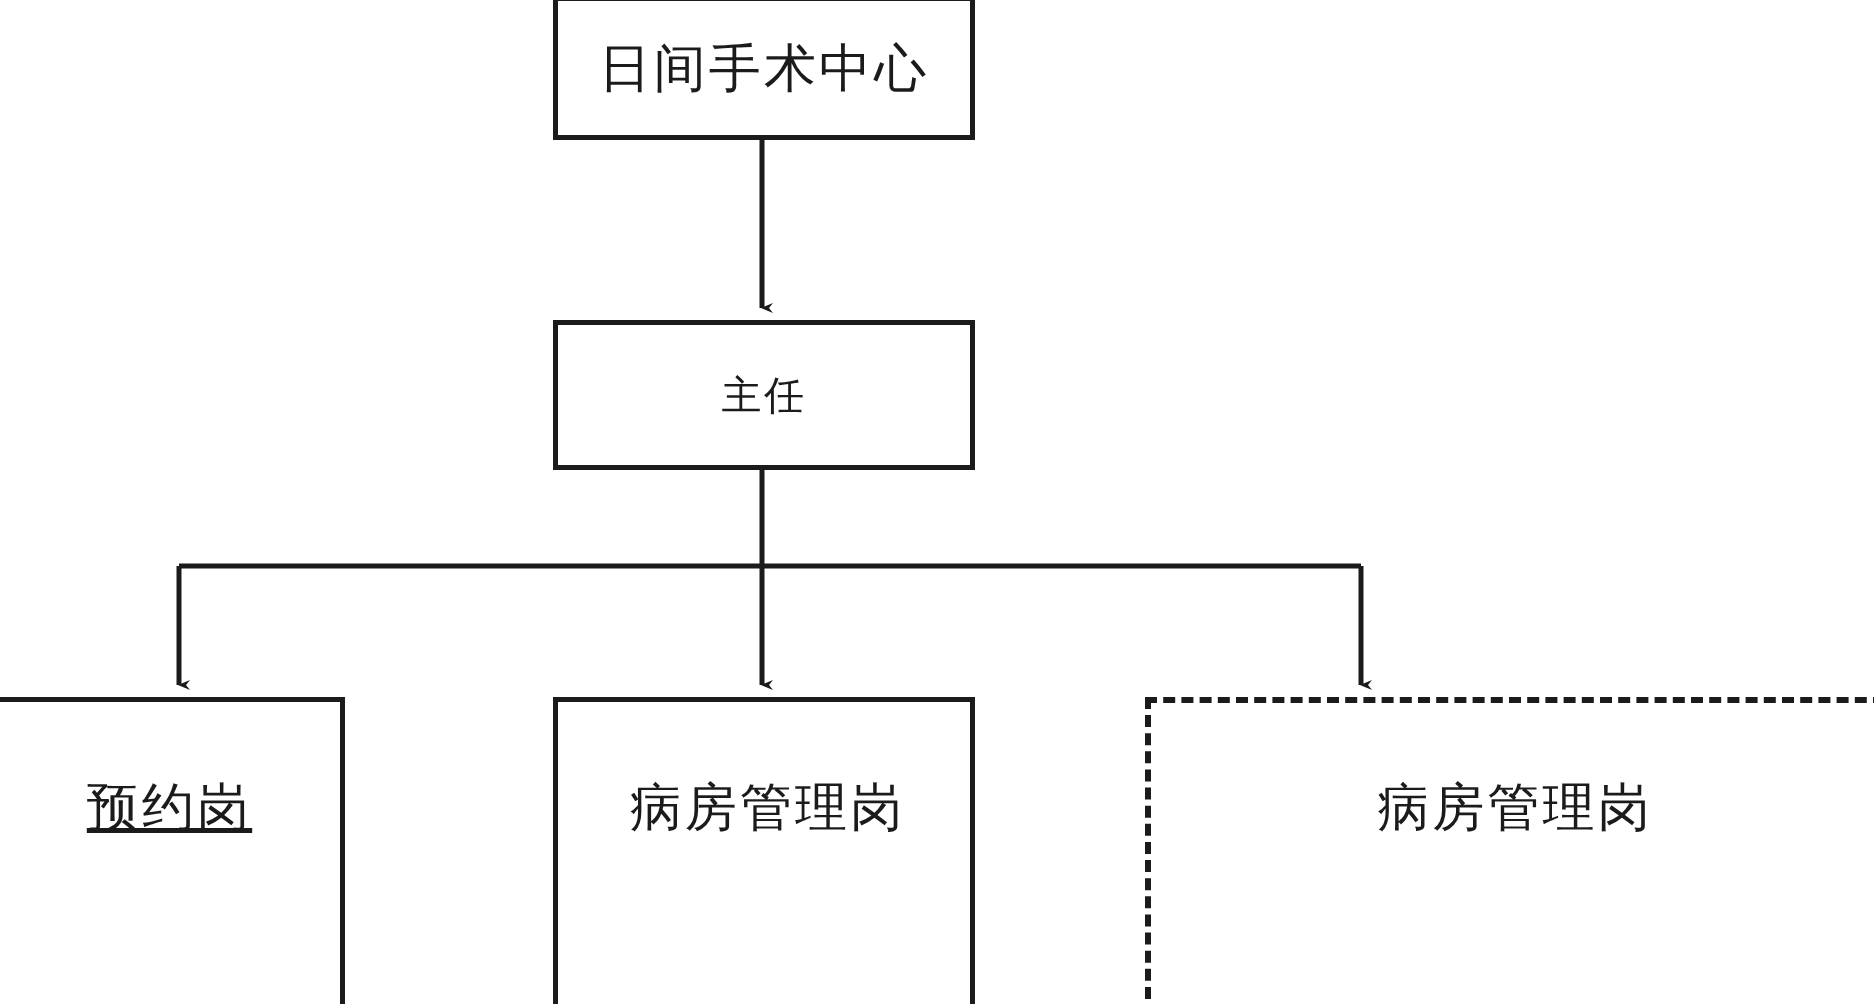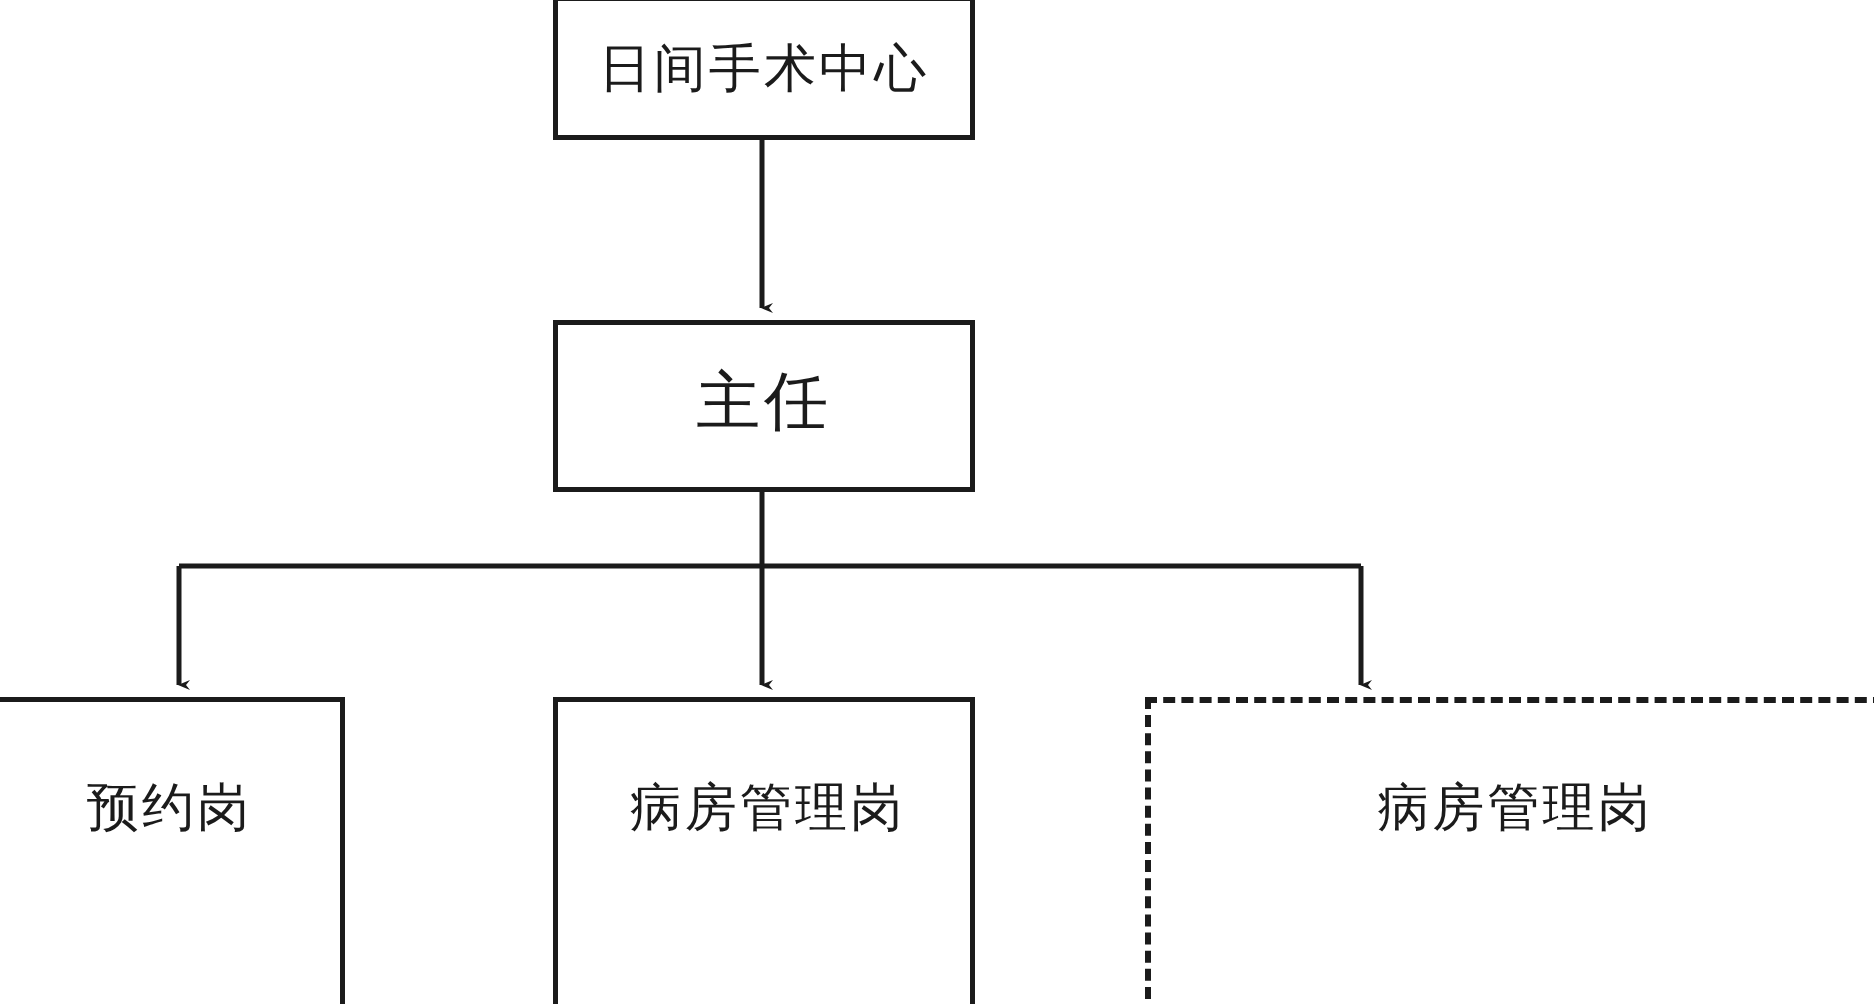--- a/index.html
+++ b/index.html
@@ -39,29 +39,28 @@
   }
   .node.solid  { border: 5px solid #1b1b1b; }
   .node.dashed { border: 6px dashed #1b1b1b; }
 
   
   #node-root {
     left: 553px; top: -4px; width: 422px; height: 144px;
     font-size: 52px;
   }
   #node-director {
-    left: 553px; top: 320px; width: 422px; height: 172px;
-    font-size: 64px;
-    font-family: Liberation Mono, monospace;
+    left: 553px; top: 320px; width: 422px; height: 150px;
+    font-size: 40px;
   }
   #node-booking {
     left: -6px; top: 697px; width: 351px; height: 320px;
     font-size: 52px;
   }
-  #node-booking .label { margin-top: -100px; }
+  #node-booking .label { margin-top: -100px; text-decoration: underline; }
   #node-ward {
     left: 553px; top: 697px; width: 422px; height: 320px;
     font-size: 52px;
   }
   #node-ward .label { margin-top: -100px; margin-left: 7px; }
   #node-assistant {
     left: 1145px; top: 697px; width: 740px; height: 320px;
     font-size: 52px;
   }
   #node-assistant .label { margin-top: -100px; }

